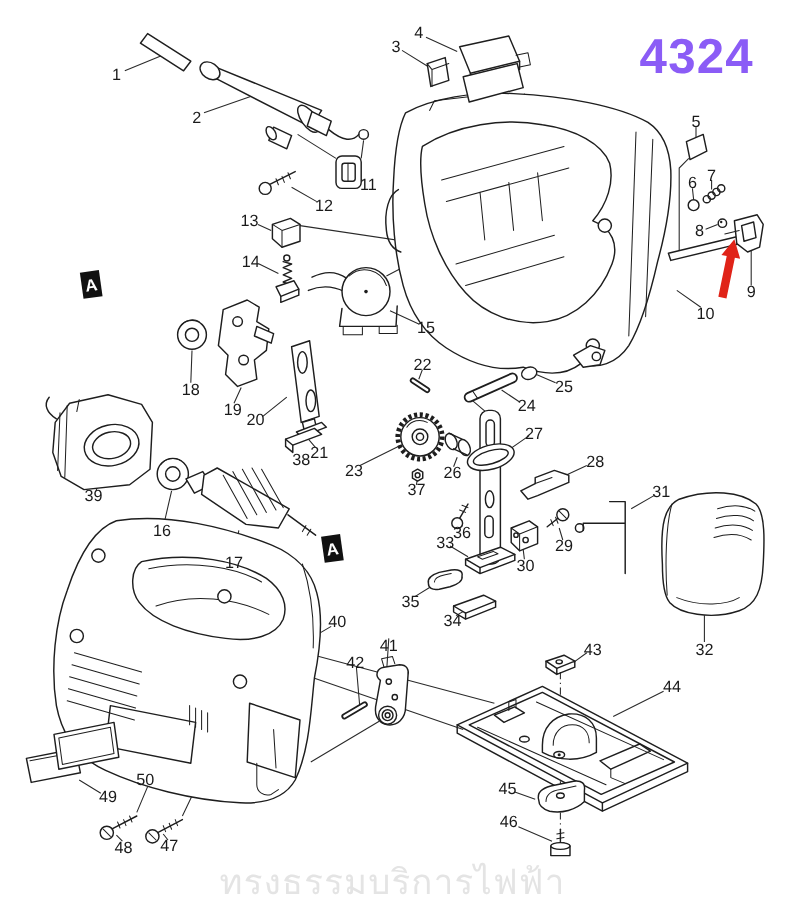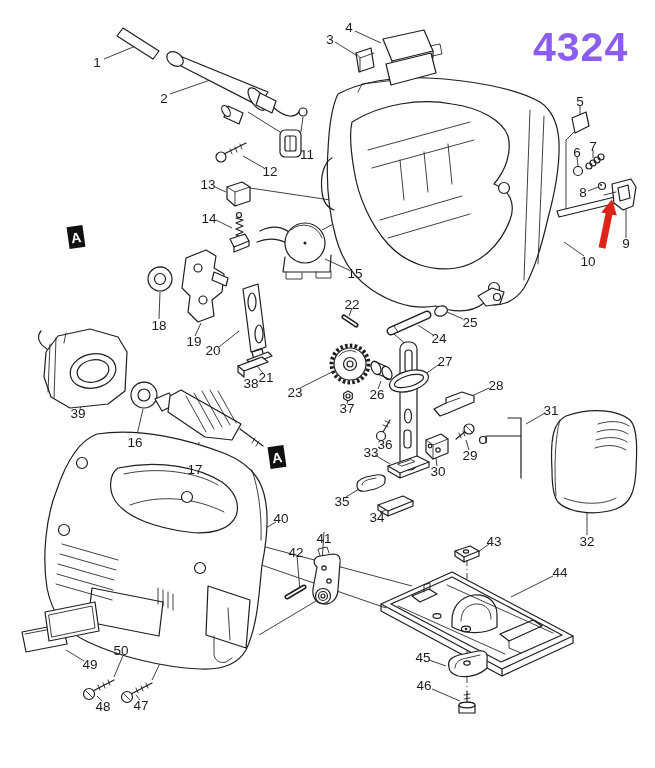--- a/index.html
+++ b/index.html
@@ -424,13 +424,14 @@
           <rect x="-8" y="-11" width="16" height="22" fill="#111111"></rect>
           <text y="5.5" class="marker-letter">A</text>
         </g>
         <g transform="translate(277,457) rotate(-8)">
           <rect x="-8" y="-11" width="16" height="22" fill="#111111"></rect>
           <text y="5.5" class="marker-letter">A</text>
         </g>
       </g>
   </svg>
 
+  <div id="watermark">ทรงธรรมบริการไฟฟ้า</div>
 </div>
 
 </body></html>

